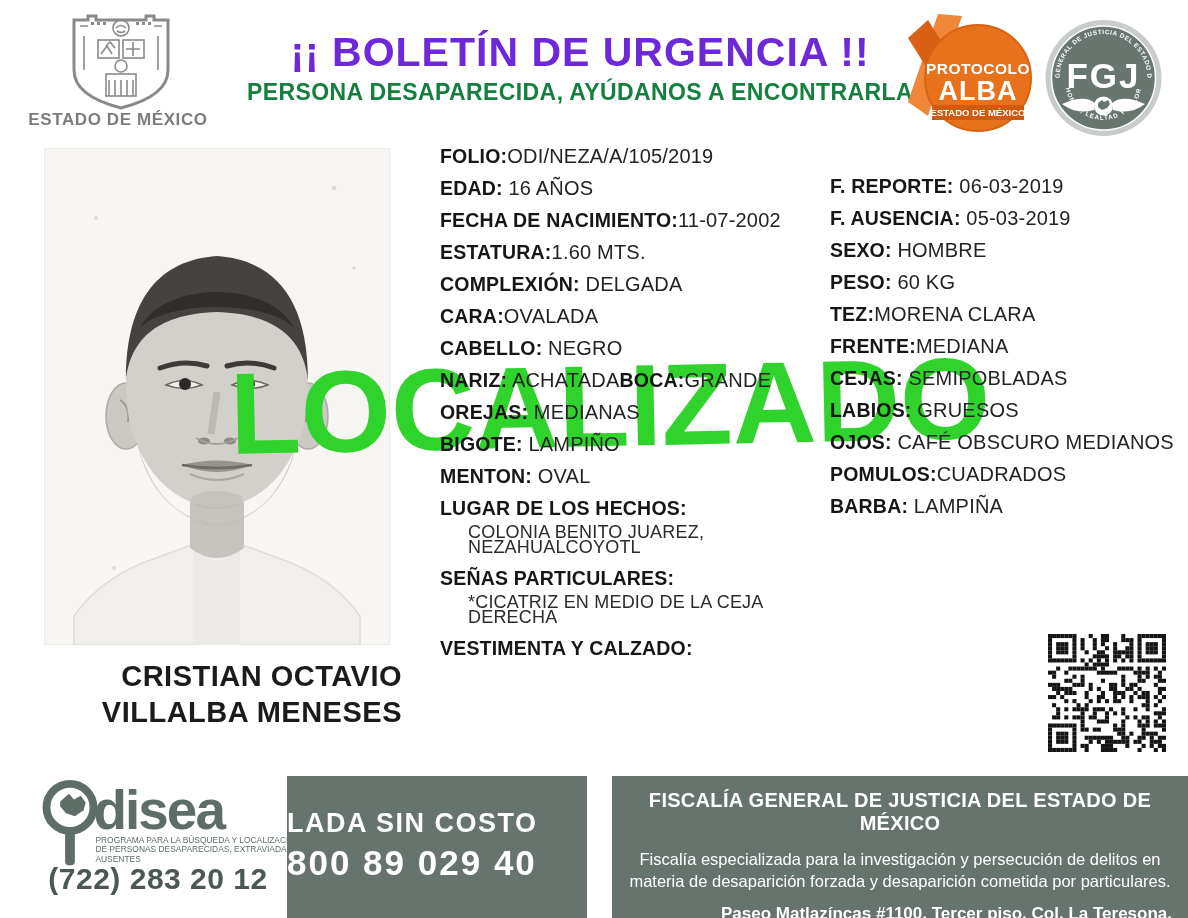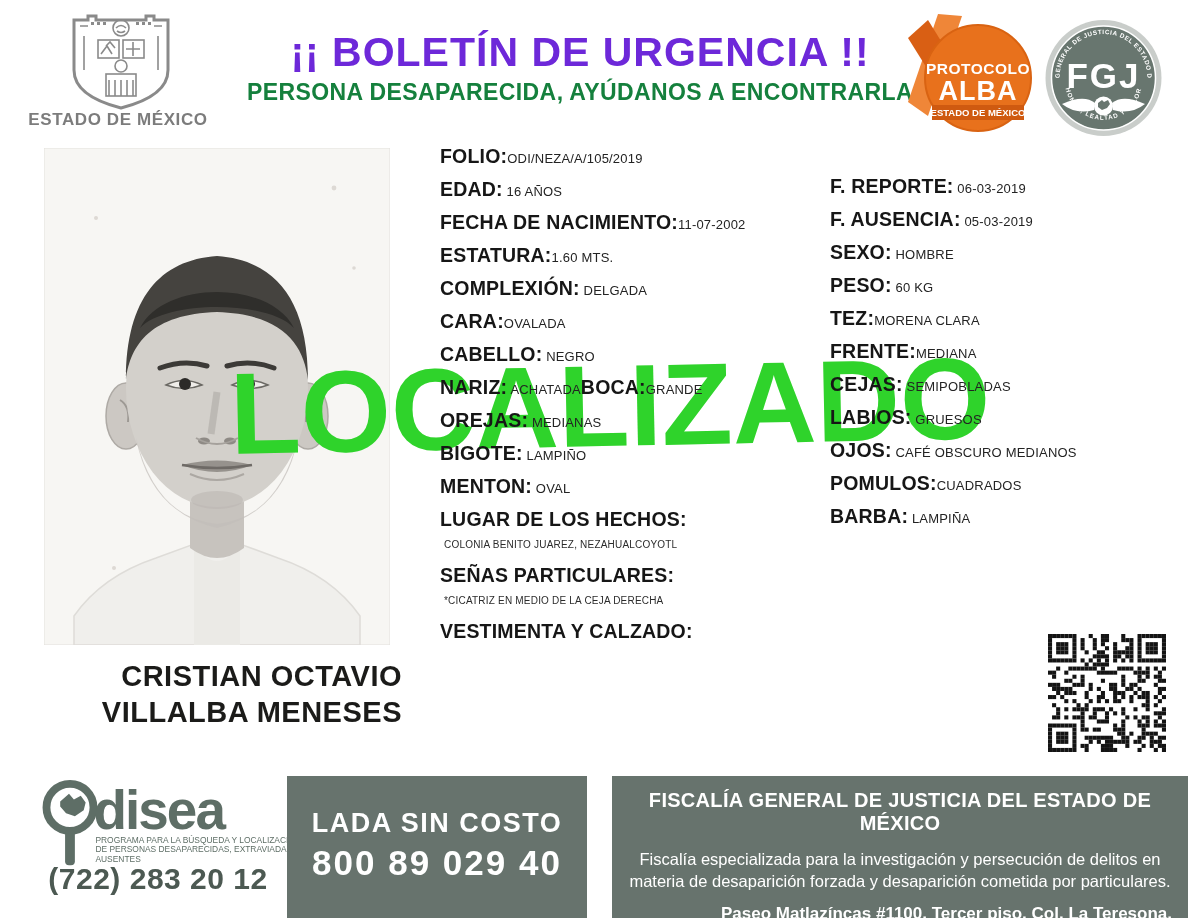--- a/index.html
+++ b/index.html
@@ -21,31 +21,31 @@
   
   .watermark{position:absolute;left:140px;top:348px;width:940px;z-index:2;
     text-align:center;font-size:116px;font-weight:700;color:#2fd32b;
     letter-spacing:0px;transform:rotate(-1.2deg);white-space:nowrap;line-height:116px;}
   
   .fields{position:absolute;z-index:3;}
   .fields-left{left:440px;top:146px;width:392px;}
   .fields-right{left:830px;top:176px;width:356px;}
   .field-row{margin-bottom:10px;line-height:20px;min-height:20px;}
   .f-label{font-weight:700;font-size:19.5px;color:#161616;letter-spacing:.2px;}
-  .f-value{font-weight:400;font-size:13px;color:#232323;letter-spacing:.2px;}
+  .f-value{font-weight:400;font-size:20px;color:#232323;letter-spacing:.2px;}
   .f-pair2{}
-  .f-sub{font-size:10px;color:#2b2b2b;letter-spacing:.2px;margin:5px 0 0 4px;line-height:15px;}
+  .f-sub{font-size:18px;color:#2b2b2b;letter-spacing:.2px;margin:5px 0 0 28px;line-height:15px;}
   .has-sub{margin-bottom:13px;}
   
   .name-block{position:absolute;left:52px;top:658px;width:350px;text-align:right;z-index:3;
     font-size:29px;font-weight:700;color:#1b1b19;letter-spacing:.5px;line-height:36px;}
   .qr{position:absolute;left:1048px;top:634px;width:118px;height:118px;}
   
   .footer-box{position:absolute;top:776px;height:142px;background:#67736d;color:#ffffff;}
-  .lada-box{left:287px;width:300px;text-align:center;}
+  .lada-box{left:287px;width:300px;text-align:left;}
   .lada-label{margin-top:32px;font-size:27px;font-weight:700;letter-spacing:1.5px;}
   .lada-number{margin-top:4px;font-size:35px;font-weight:700;letter-spacing:2px;}
   .fisc-box{left:612px;width:576px;text-align:center;}
   .fisc-title{margin-top:13px;font-size:20px;font-weight:700;letter-spacing:.3px;}
   .fisc-desc{margin:13px auto 0;max-width:560px;font-size:16.5px;line-height:22px;font-weight:400;}
   .fisc-addr{margin-top:11px;padding-right:16px;text-align:right;font-size:17px;font-weight:700;line-height:22px;}
   .odisea-svg{position:absolute;left:34px;top:778px;}
   .odisea-phone{position:absolute;left:24px;top:862px;width:268px;text-align:center;
     font-size:30px;font-weight:700;color:#4c5952;letter-spacing:.5px;}
 </style>

